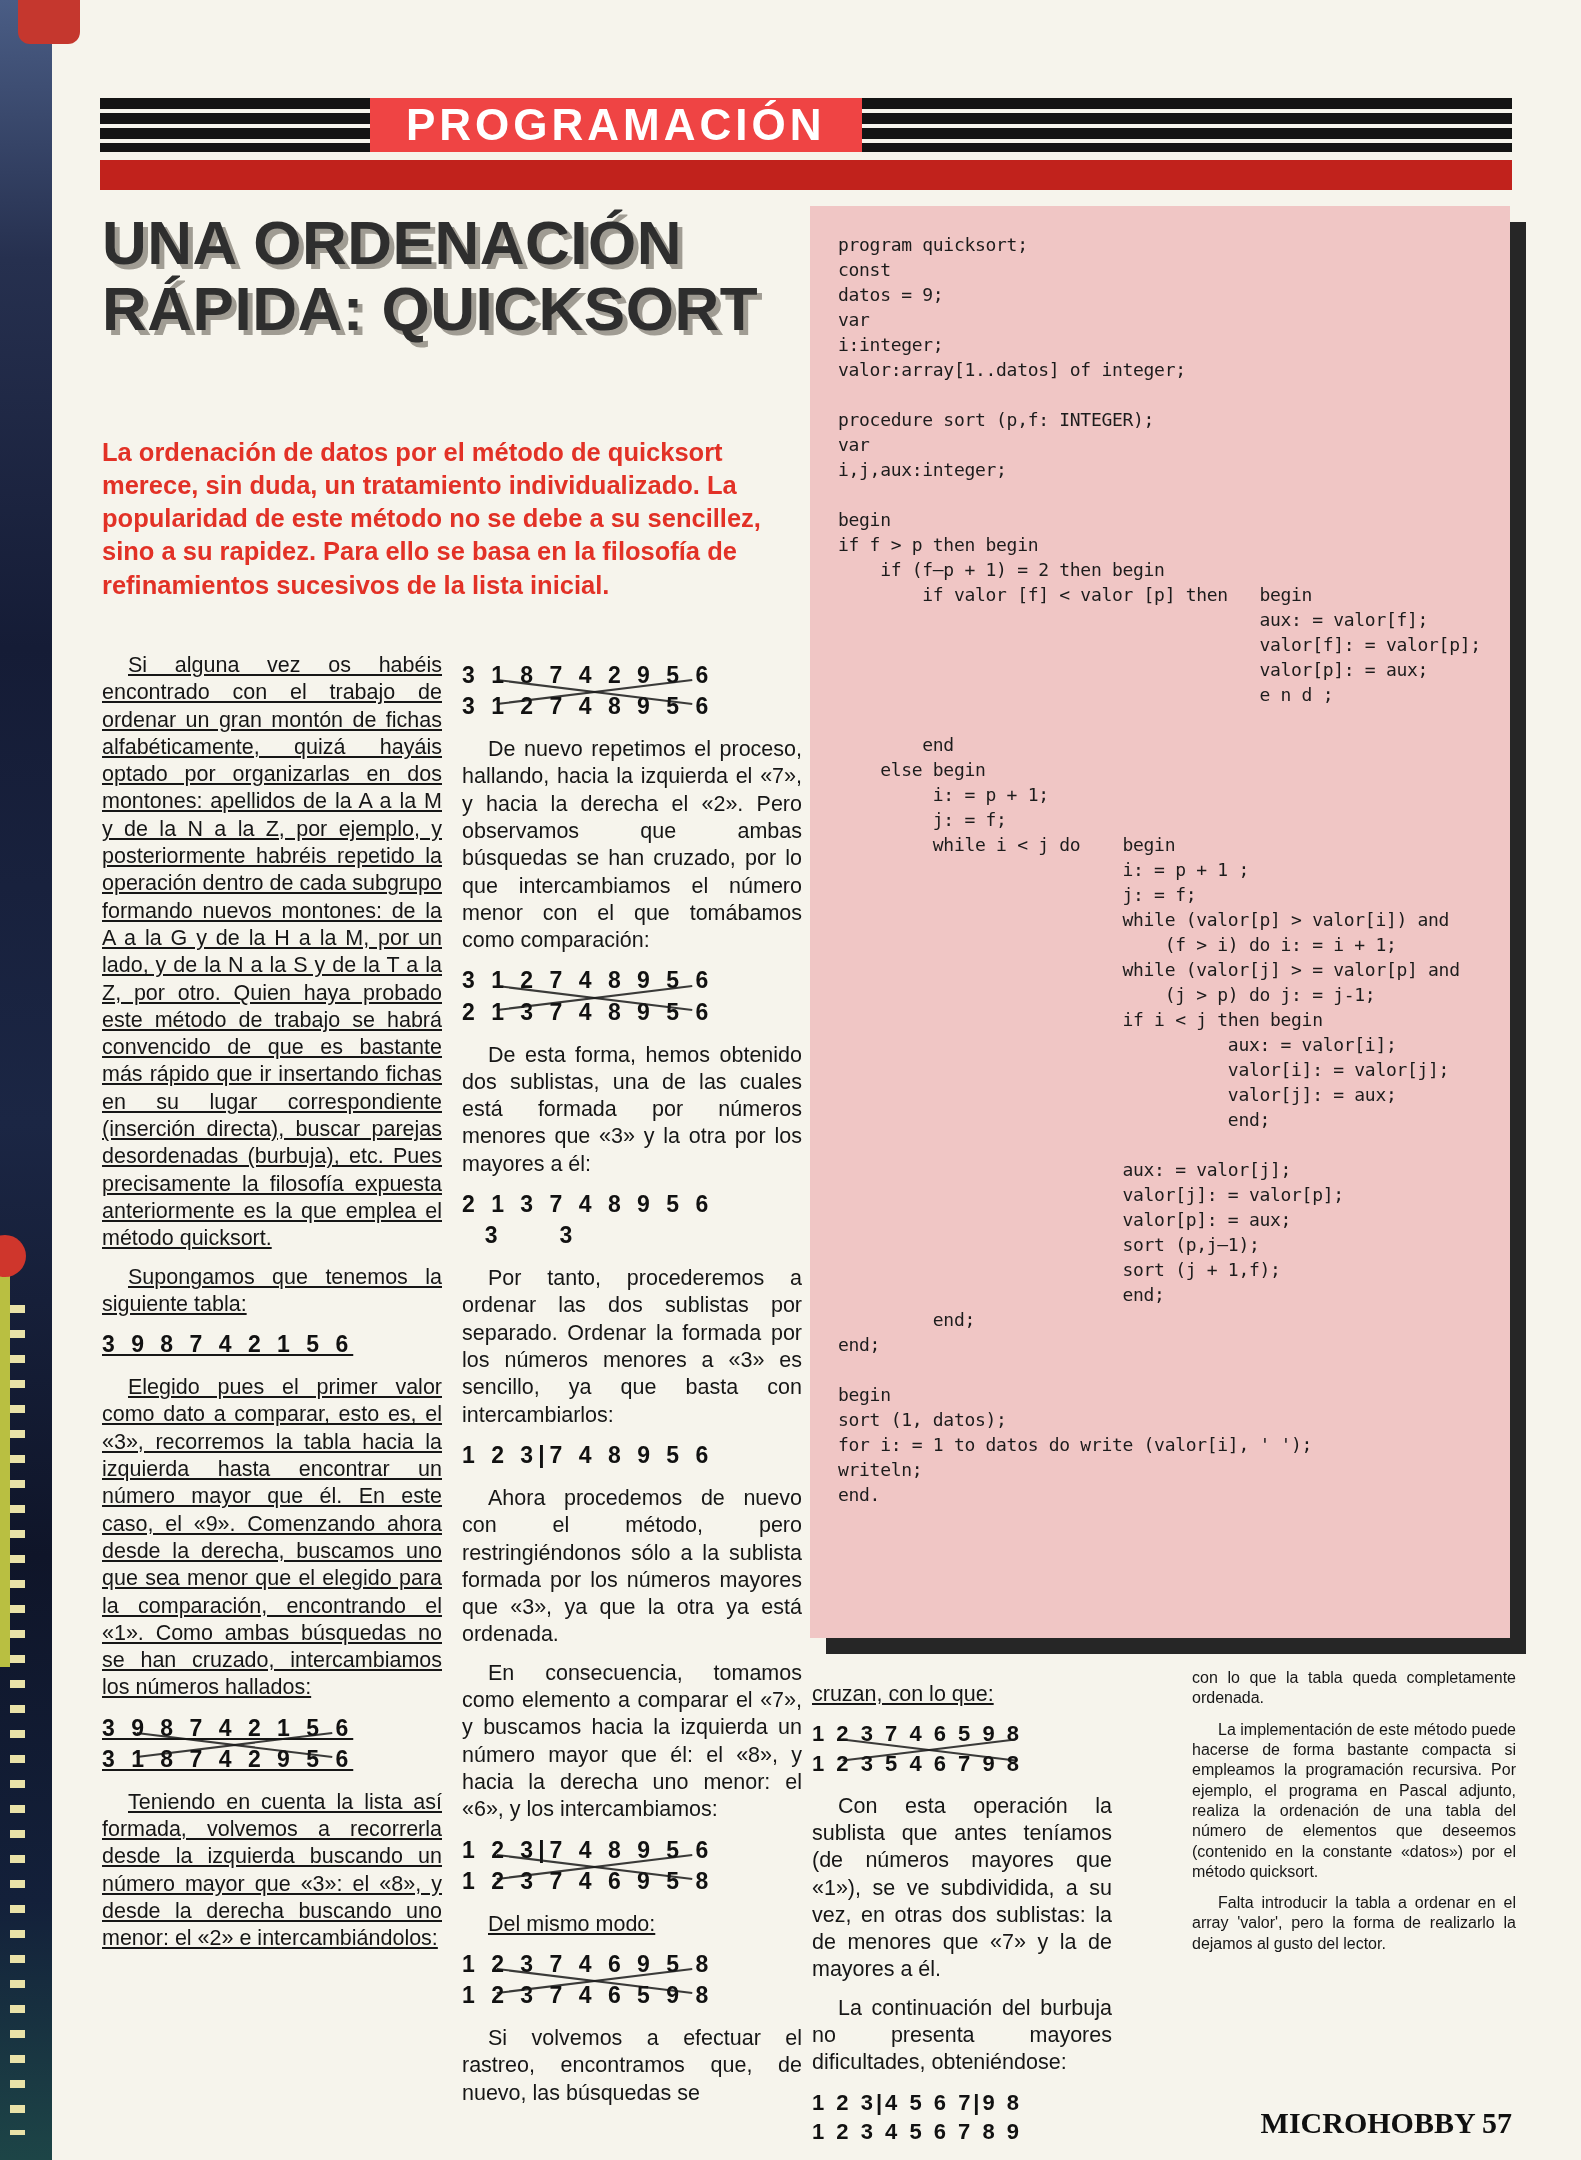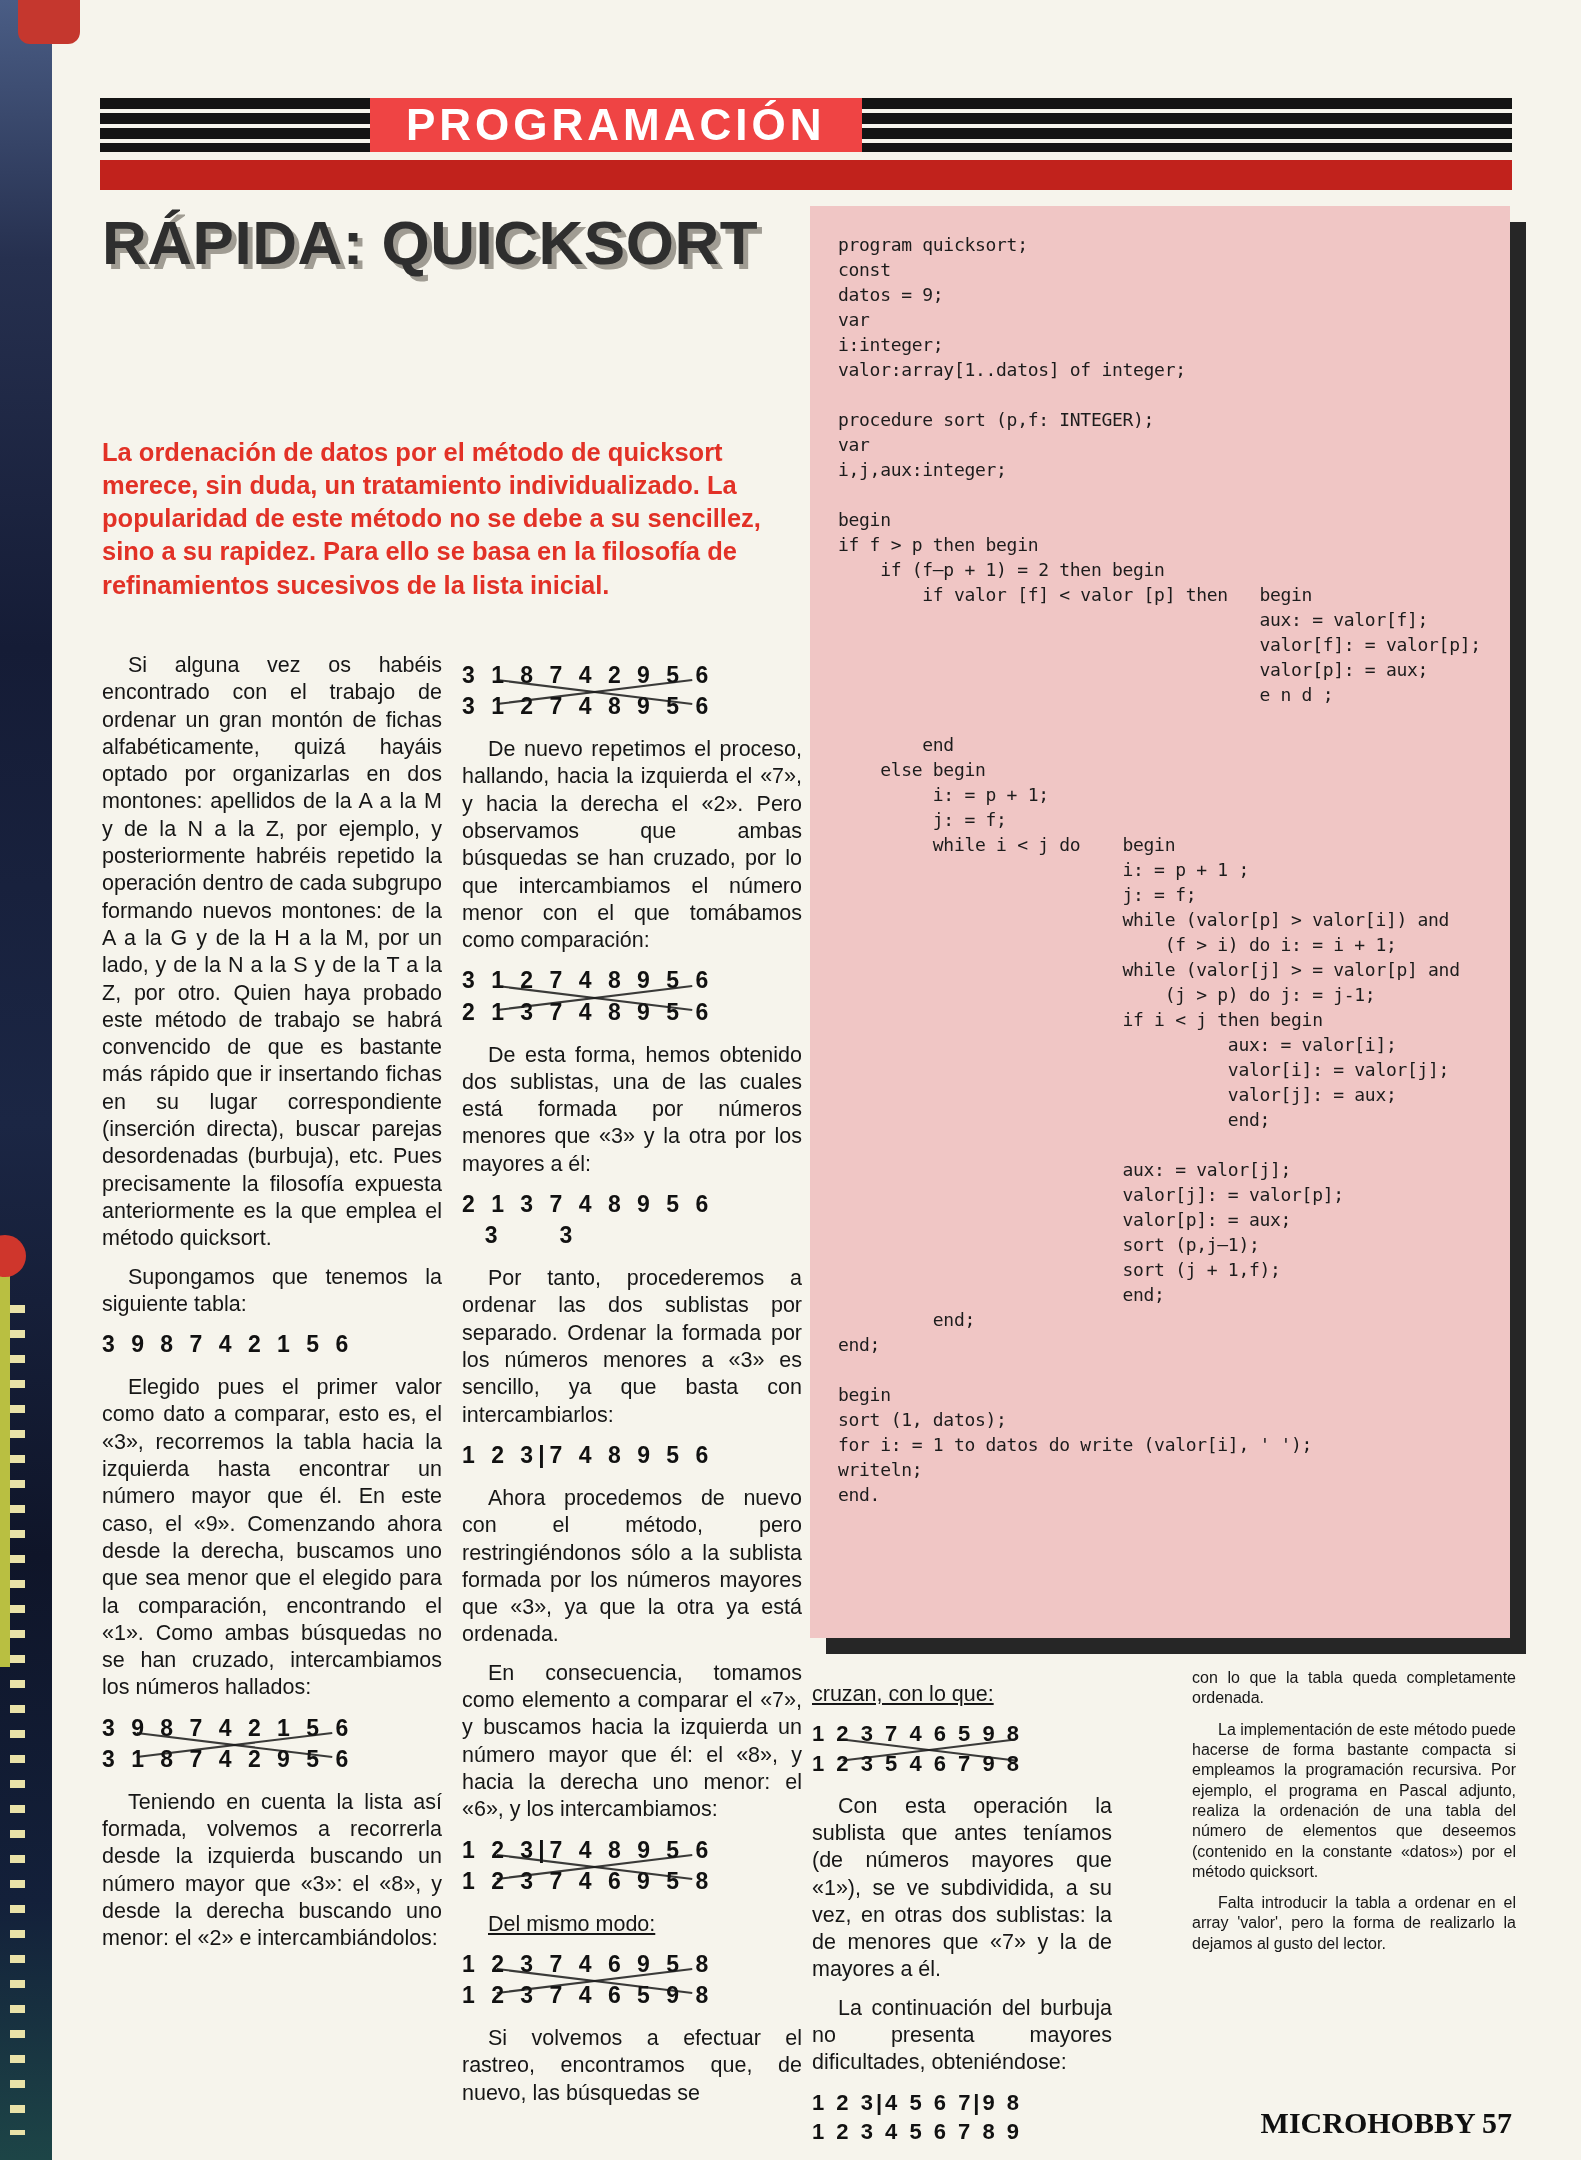--- a/index.html
+++ b/index.html
@@ -29,21 +29,21 @@
 
   
   .title { position:absolute; left:102px; top:210px; width:690px;
     font-weight:900; font-size:62px; line-height:1.07; color:#2e2e2e;
     text-shadow:5px 5px 0 #a09c93; letter-spacing:0.5px; }
   .intro { position:absolute; left:102px; top:436px; width:676px;
     color:#e23126; font-weight:700; font-size:25.5px; line-height:1.3; }
 
   
   .textcol { position:absolute; }
-  .col1 { left:102px; top:652px; width:340px; }
+  .col1 { left:102px; top:652px; width:340px;text-decoration:underline; }
   .col2 { left:462px; top:652px; width:340px; }
   .col3 { left:812px; top:1681px; width:300px; }
   .col4 { left:1192px; top:1668px; width:324px; }
   .body-p { font-size:21.5px; line-height:1.27; text-align:justify; margin:0 0 11px 0; }
   .col4 .body-p { font-size:16px; }
   .indent { text-indent:26px; }
   .ul { text-decoration:underline; }
 
   .figpair, .fig-single { position:relative; margin:8px 0 14px; }
   .fig-line { font-weight:700; font-size:23px; letter-spacing:5px; white-space:pre; line-height:1.35; color:#111; }
@@ -78,20 +78,21 @@
 <div class="headerbar">
   <div class="stripes left"></div>
   <div class="section-label-wrap">
     <span class="section-label">PROGRAMACIÓN</span>
   </div>
   <div class="stripes right"></div>
 </div>
 <div class="redbar"></div>
 
 <div class="title">
+  <div>UNA ORDENACIÓN</div>
   <div>RÁPIDA: QUICKSORT</div>
 </div>
 
 <div class="intro">La ordenación de datos por el método de quicksort merece, sin duda, un tratamiento individualizado. La popularidad de este método no se debe a su sencillez, sino a su rapidez. Para ello se basa en la filosofía de refinamientos sucesivos de la lista inicial.</div>
 
 <div class="textcol col1">
   <p class="body-p indent">Si alguna vez os habéis encontrado con el trabajo de ordenar un gran montón de fichas alfabéticamente, quizá hayáis optado por organizarlas en dos montones: apellidos de la A a la M y de la N a la Z, por ejemplo, y posteriormente habréis repetido la operación dentro de cada subgrupo formando nuevos montones: de la A a la G y de la H a la M, por un lado, y de la N a la S y de la T a la Z, por otro. Quien haya probado este método de trabajo se habrá convencido de que es bastante más rápido que ir insertando fichas en su lugar correspondiente (inserción directa), buscar parejas desordenadas (burbuja), etc. Pues precisamente la filosofía expuesta anteriormente es la que emplea el método quicksort.</p>
   <p class="body-p indent">Supongamos que tenemos la siguiente tabla:</p>
   <div class="fig-single">
     <div class="fig-line">3 9 8 7 4 2 1 5 6</div>

